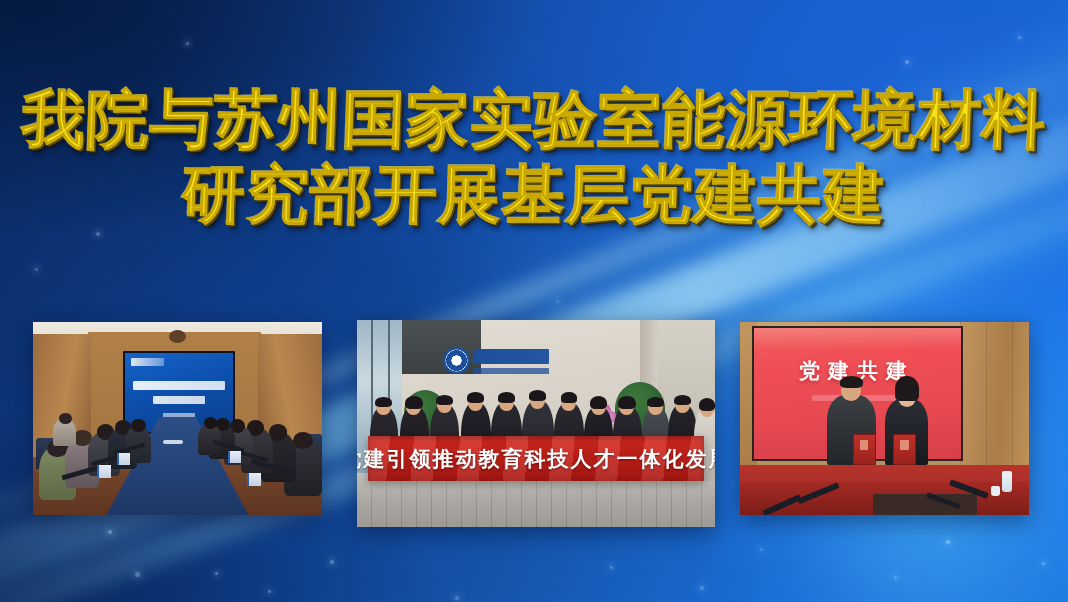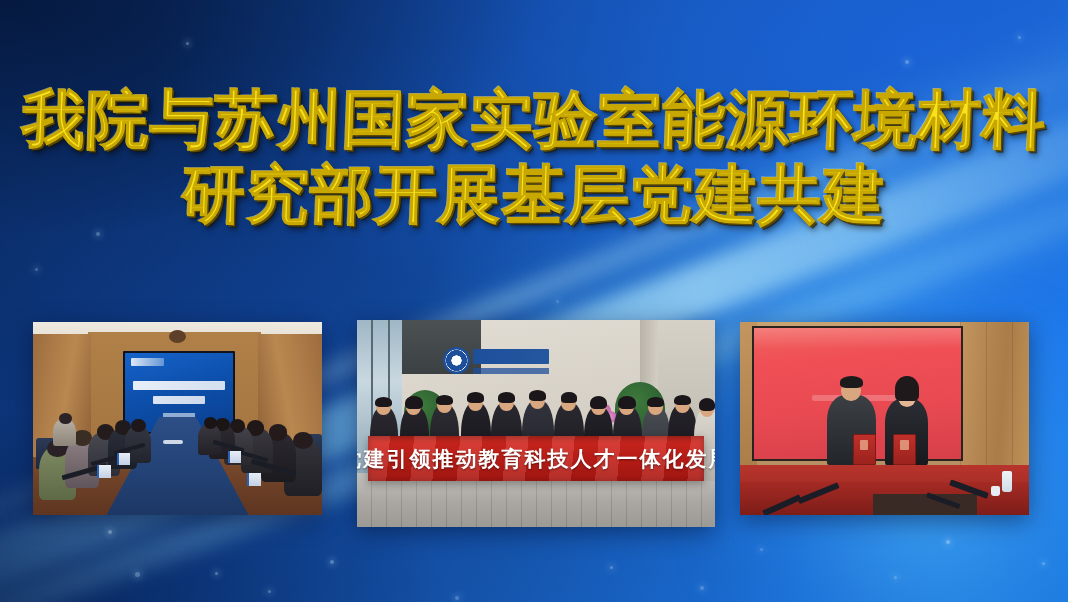--- a/index.html
+++ b/index.html
@@ -397,20 +397,21 @@
         </div>
       </div>
     </div>
 
     <div class="photo p3">
       <div class="hall">
         <div class="wood-l"></div>
         <div class="wood-r"></div>
 
         <div class="redscreen">
+          <div class="scr-title">党建共建</div>
           <div class="scr-sub"></div>
         </div>
 
         <div class="podium"></div>
         <div class="tabletop"></div>
         <div class="tabledark"></div>
 
         <div>
           <div class="sperson" style="left:30%;width:17%;height:36%;background:linear-gradient(#3c4045,#22262a)"></div>
           <div class="ghead" style="left:35%;bottom:59%;width:7%;height:11%;background:#d8a77f"></div>

